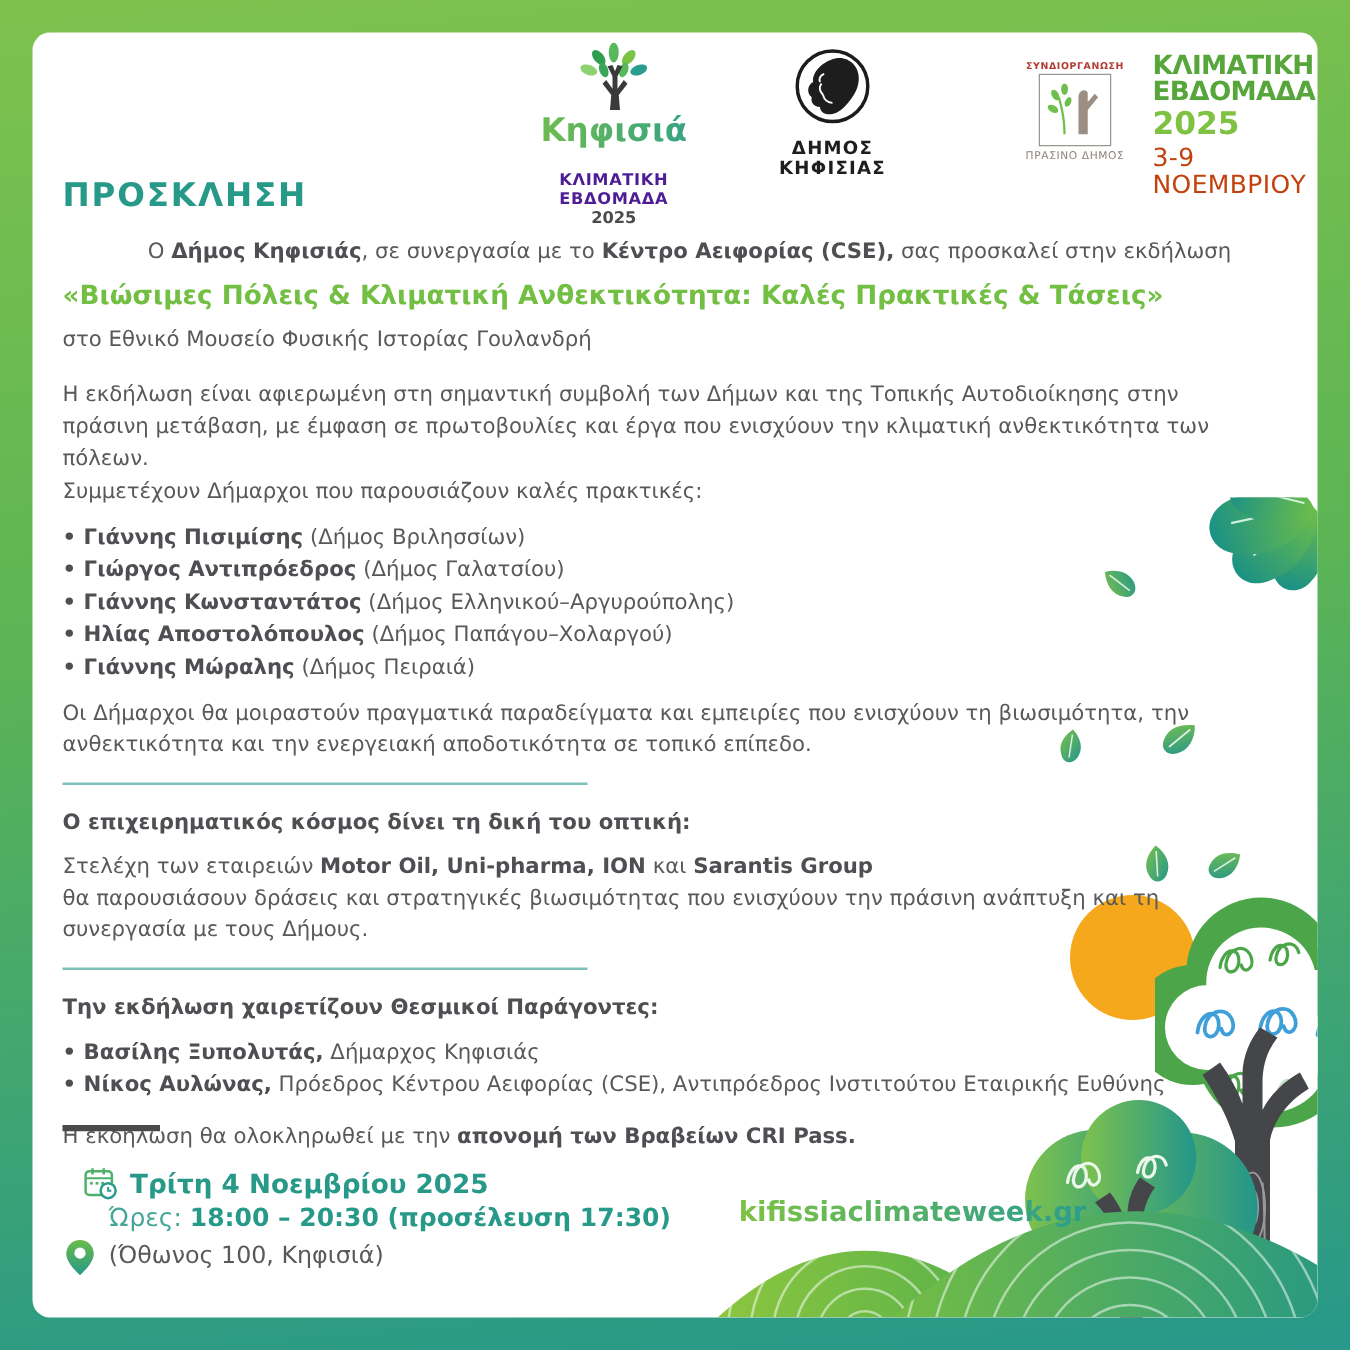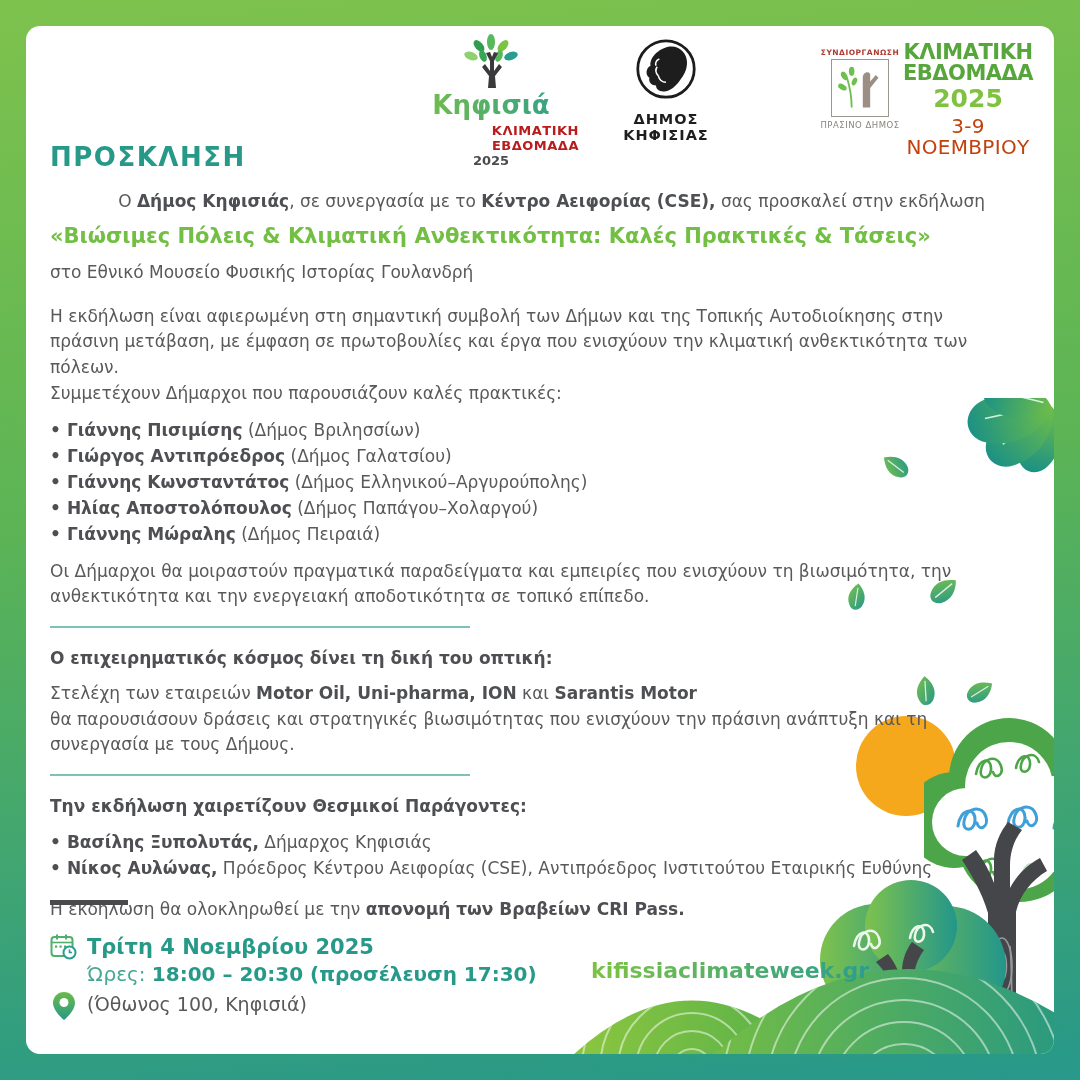--- a/index.html
+++ b/index.html
@@ -9,29 +9,29 @@
     background:linear-gradient(175deg,#7ec24d 0%,#5cb455 45%,#27988a 100%);
   }
   .card{
     position:absolute;inset:26px;background:#ffffff;border-radius:14px;overflow:hidden;
   }
   
   .logo-kifisia{position:absolute;left:377px;top:8px;width:176px;text-align:center;z-index:5;}
   .kif-name{font-size:26px;font-weight:600;
     background:linear-gradient(90deg,#7cc243,#2a9d8f);-webkit-background-clip:text;background-clip:text;color:transparent;
     margin-top:-2px;}
-  .kif-sub{font-size:13px;font-weight:bold;color:#b91c1c;letter-spacing:.5px;margin-top:3px;text-align:right;}
+  .kif-sub{font-size:13px;font-weight:bold;color:#4c1d95;letter-spacing:.5px;margin-top:17px;}
   .kif-year{font-size:13px;font-weight:bold;color:#4b4b4d;}
   .logo-dimos{position:absolute;left:570px;top:12px;width:140px;text-align:center;z-index:5;}
   .dimos-label{font-size:14.5px;font-weight:bold;color:#1e1e1e;letter-spacing:1px;margin-top:7px;}
   .logo-greenfund{position:absolute;left:786px;top:22px;width:96px;text-align:center;z-index:5;}
   .gf-top{font-size:7.5px;font-weight:bold;color:#b23a30;letter-spacing:.5px;margin-bottom:2px;}
   .gf-box{width:56px;height:56px;border:1.5px solid #9a978e;margin:0 auto;display:flex;align-items:center;justify-content:center;}
   .gf-bottom{font-size:8.5px;color:#8b857b;letter-spacing:.5px;margin-top:3px;}
-  .event-badge{position:absolute;left:872px;top:16px;width:140px;z-index:5;line-height:1.02;text-align:center;}
+  .event-badge{position:absolute;left:896px;top:16px;width:140px;z-index:5;line-height:1.02;}
   .eb-line{font-size:21px;font-weight:bold;color:#56a63c;letter-spacing:-.5px;}
   .eb-year{font-size:25px;font-weight:bold;color:#7fc241;margin-top:1px;}
   .eb-dates{font-size:20px;color:#c2410c;margin-top:5px;letter-spacing:.3px;}
   
   .content{position:absolute;left:24px;top:112px;width:935px;z-index:5;color:#58595b;font-size:17px;line-height:1.5;}
   .proskisi{font-size:26px;font-weight:bold;color:#279989;letter-spacing:1.5px;margin:0 0 12px 0;}
   .intro{white-space:nowrap;margin:0 0 6px 0;text-align:right;}
   .b{font-weight:bold;color:#4e4f52;}
   .main-title{font-size:21px;font-weight:bold;color:#72bf44;white-space:nowrap;margin:0 0 8px 0;}
   .venue-line{margin:0 0 18px 0;}
@@ -43,21 +43,21 @@
   .outro{margin:0 0 16px 0;}
   .divider{width:420px;height:2px;background:#7cc2ba;margin:2px 0 18px 0;}
   .sec-heading{font-weight:bold;color:#4e4f52;margin:0 0 10px 0;}
   .biz-line{margin:0;}
   .biz-rest{margin:0 0 16px 0;}
   .officials-list{margin:0 0 16px 0;}
   .closing{margin:0;}
   
   .footer{position:absolute;left:24px;top:874px;width:560px;z-index:6;}
   .dark-divider{width:78px;height:5px;background:#4a4a4c;margin:0 0 28px 0;}
-  .date-row{display:flex;align-items:center;gap:10px;}
+  .date-row{display:flex;align-items:center;gap:10px;margin-left:17px;}
   .date-text{font-size:21px;font-weight:bold;color:#279989;}
   .hours-row{margin-left:37px;font-size:20px;margin-top:2px;}
   .hours-label{color:#45a795;}
   .hours-value{font-weight:bold;color:#279989;}
   .venue-row{display:flex;gap:11px;margin-top:5px;margin-left:2px;}
   .venue-col{font-size:19px;color:#58595b;line-height:1.45;}
   .website{position:absolute;left:565px;top:932px;z-index:6;font-size:22px;font-weight:bold;
     background:linear-gradient(90deg,#7dc242,#2b9d8f);-webkit-background-clip:text;background-clip:text;color:transparent;}
   
   .decor{position:absolute;}
@@ -296,21 +296,21 @@
       <div class="bullet-line"><span class="bullet">•</span><span class="b">Γιάννης Κωνσταντάτος</span><span> (Δήμος Ελληνικού–Αργυρούπολης)</span></div>
       <div class="bullet-line"><span class="bullet">•</span><span class="b">Ηλίας Αποστολόπουλος</span><span> (Δήμος Παπάγου–Χολαργού)</span></div>
       <div class="bullet-line"><span class="bullet">•</span><span class="b">Γιάννης Μώραλης</span><span> (Δήμος Πειραιά)</span></div>
     </div>
 
     <p class="outro">Οι Δήμαρχοι θα μοιραστούν πραγματικά παραδείγματα και εμπειρίες που ενισχύουν τη βιωσιμότητα, την ανθεκτικότητα και την ενεργειακή αποδοτικότητα σε τοπικό επίπεδο.</p>
 
     <div class="divider"></div>
 
     <p class="sec-heading">Ο επιχειρηματικός κόσμος δίνει τη δική του οπτική:</p>
-    <p class="biz-line"><span>Στελέχη των εταιρειών </span><span class="b">Motor Oil, Uni-pharma, ION</span><span> και </span><span class="b">Sarantis Motor</span></p>
+    <p class="biz-line"><span>Στελέχη των εταιρειών </span><span class="b">Motor Oil, Uni-pharma, ION</span><span> και </span><span class="b">Sarantis Group</span></p>
     <p class="biz-rest">θα παρουσιάσουν δράσεις και στρατηγικές βιωσιμότητας που ενισχύουν την πράσινη ανάπτυξη και τη συνεργασία με τους Δήμους.</p>
 
     <div class="divider"></div>
 
     <p class="sec-heading">Την εκδήλωση χαιρετίζουν Θεσμικοί Παράγοντες:</p>
     <div class="officials-list">
       <div class="bullet-line"><span class="bullet">•</span><span class="b">Βασίλης Ξυπολυτάς,</span><span> Δήμαρχος Κηφισιάς</span></div>
       <div class="bullet-line"><span class="bullet">•</span><span class="b">Νίκος Αυλώνας,</span><span> Πρόεδρος Κέντρου Αειφορίας (CSE), Αντιπρόεδρος Ινστιτούτου Εταιρικής Ευθύνης</span></div>
     </div>
 

